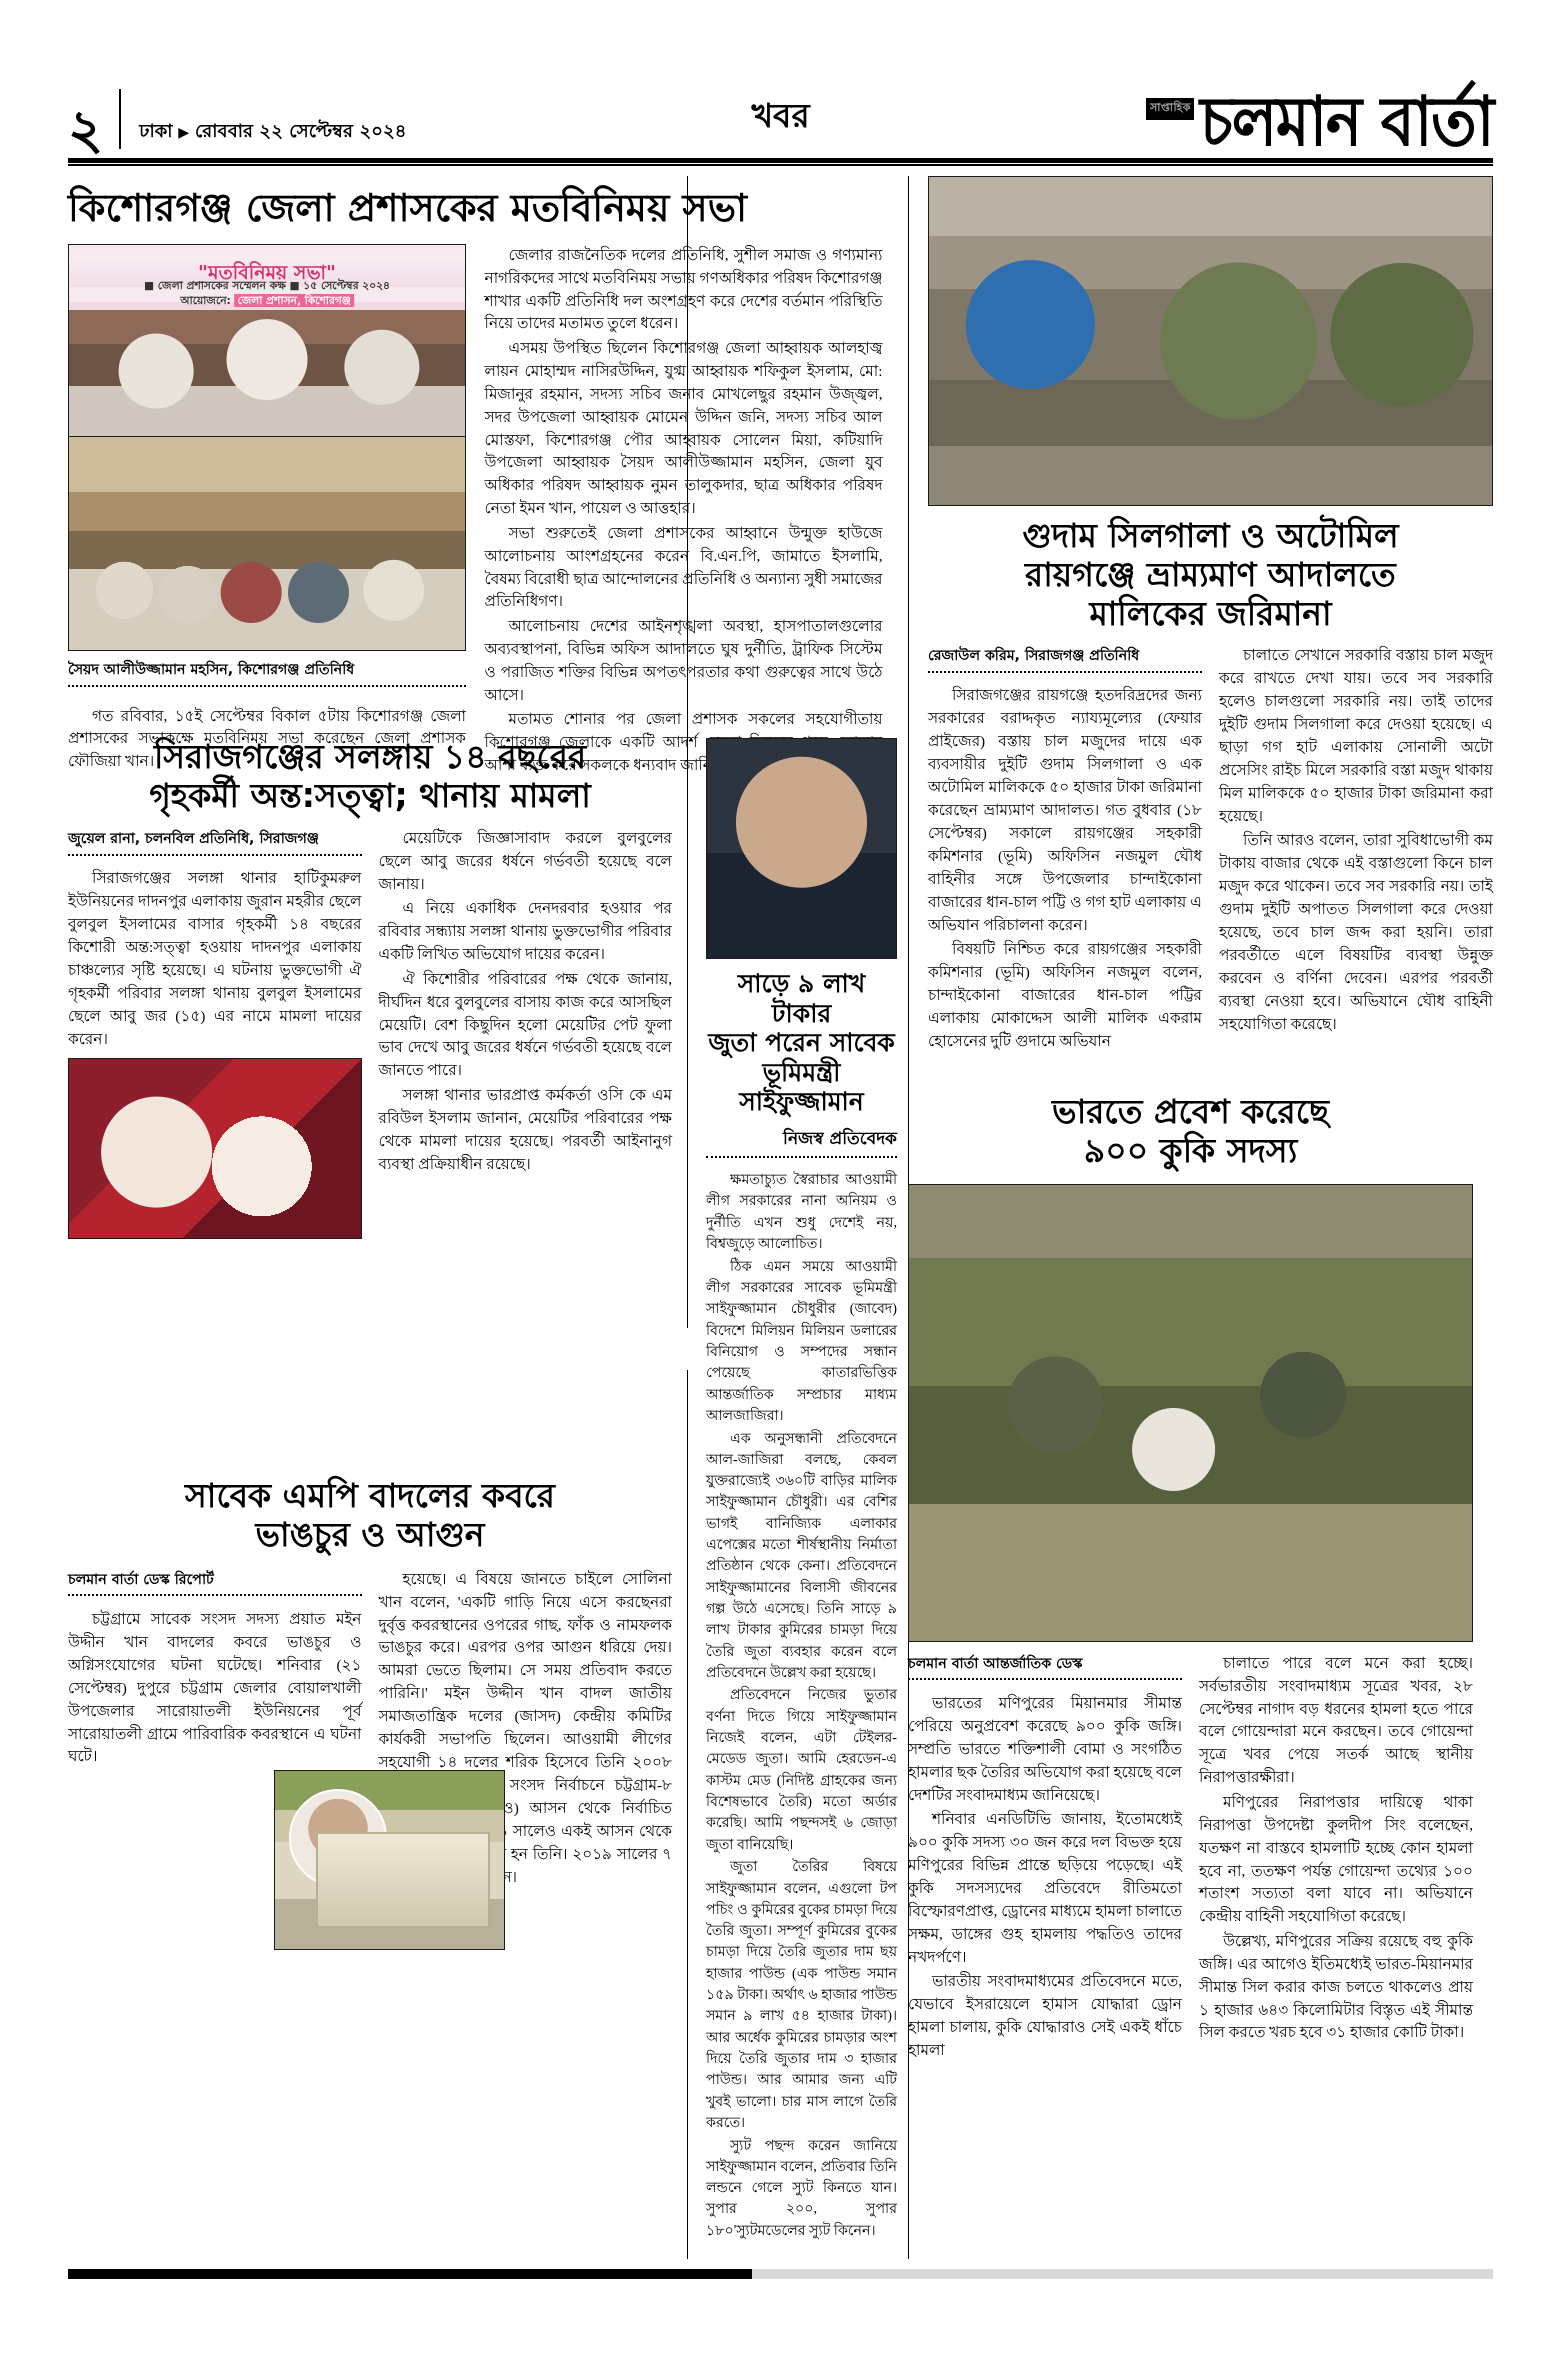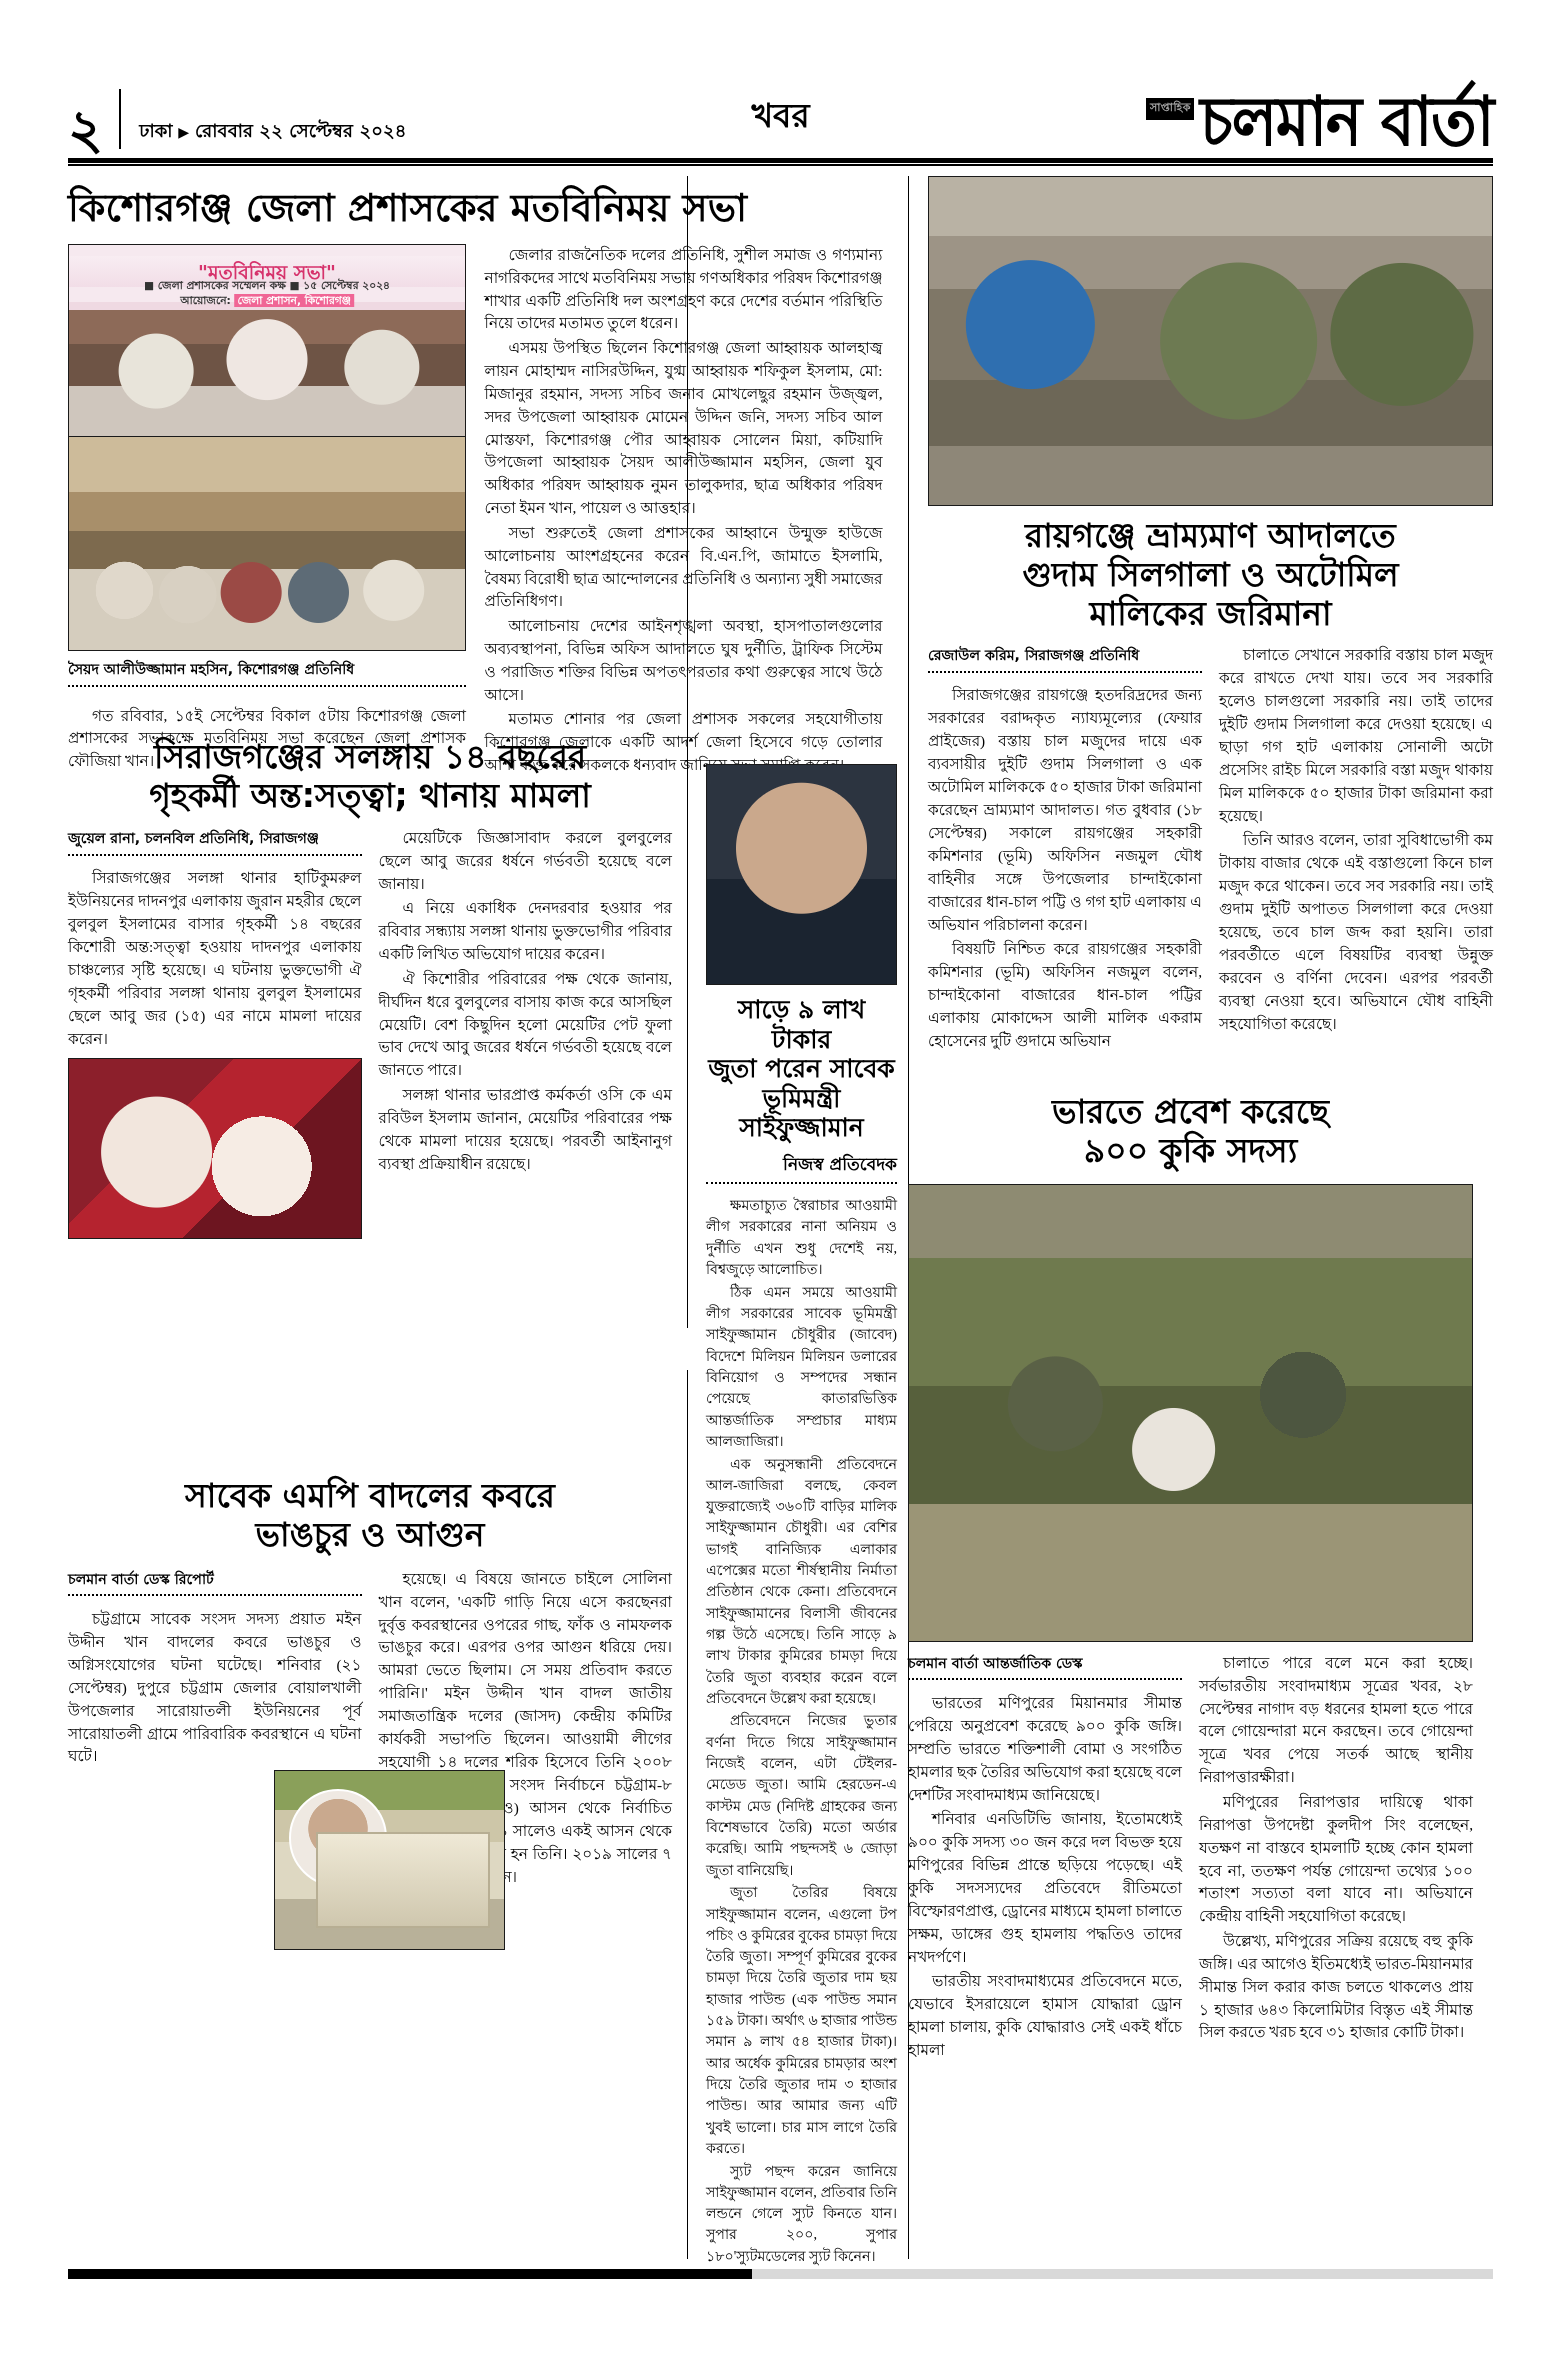--- a/index.html
+++ b/index.html
@@ -232,43 +232,43 @@
 
         <div class="body" style="width:294px;">
           <p>মেয়েটিকে জিজ্ঞাসাবাদ করলে বুলবুলের ছেলে আবু জরের ধর্ষনে গর্ভবতী হয়েছে বলে জানায়।</p>
           <p>এ নিয়ে একাধিক দেনদরবার হওয়ার পর রবিবার সন্ধ্যায় সলঙ্গা থানায় ভুক্তভোগীর পরিবার একটি লিখিত অভিযোগ দায়ের করেন।</p>
           <p>ঐ কিশোরীর পরিবারের পক্ষ থেকে জানায়, দীর্ঘদিন ধরে বুলবুলের বাসায় কাজ করে আসছিল মেয়েটি। বেশ কিছুদিন হলো মেয়েটির পেট ফুলা ভাব দেখে আবু জরের ধর্ষনে গর্ভবতী হয়েছে বলে জানতে পারে।</p>
           <p>সলঙ্গা থানার ভারপ্রাপ্ত কর্মকর্তা ওসি কে এম রবিউল ইসলাম জানান, মেয়েটির পরিবারের পক্ষ থেকে মামলা দায়ের হয়েছে। পরবর্তী আইনানুগ ব্যবস্থা প্রক্রিয়াধীন রয়েছে।</p>
         </div>
       </div>
     </div>
 
-    <div style="position:absolute;left:638px;top:588px;width:191px;">
+    <div style="position:absolute;left:638px;top:562px;width:191px;">
       <div class="photo ph-portrait" style="height:219px;"></div>
       <div class="hl hl-md" style="margin:10px 0 8.5px 0;font-size:25px;">
         <div>সাড়ে ৯ লাখ টাকার</div>
         <div>জুতা পরেন সাবেক</div>
         <div>ভূমিমন্ত্রী সাইফুজ্জামান</div>
       </div>
       <div class="byline" style="text-align:right;font-size:17px;">নিজস্ব প্রতিবেদক</div>
       <div class="body" style="font-size:14.2px;">
         <p>ক্ষমতাচ্যুত স্বৈরাচার আওয়ামী লীগ সরকারের নানা অনিয়ম ও দুর্নীতি এখন শুধু দেশেই নয়, বিশ্বজুড়ে আলোচিত।</p>
         <p>ঠিক এমন সময়ে আওয়ামী লীগ সরকারের সাবেক ভূমিমন্ত্রী সাইফুজ্জামান চৌধুরীর (জাবেদ) বিদেশে মিলিয়ন মিলিয়ন ডলারের বিনিয়োগ ও সম্পদের সন্ধান পেয়েছে কাতারভিত্তিক আন্তর্জাতিক সম্প্রচার মাধ্যম আলজাজিরা।</p>
         <p>এক অনুসন্ধানী প্রতিবেদনে আল-জাজিরা বলছে, কেবল যুক্তরাজ্যেই ৩৬০টি বাড়ির মালিক সাইফুজ্জামান চৌধুরী। এর বেশির ভাগই বানিজ্যিক এলাকার এপেক্সের মতো শীর্ষস্থানীয় নির্মাতা প্রতিষ্ঠান থেকে কেনা। প্রতিবেদনে সাইফুজ্জামানের বিলাসী জীবনের গল্প উঠে এসেছে। তিনি সাড়ে ৯ লাখ টাকার কুমিরের চামড়া দিয়ে তৈরি জুতা ব্যবহার করেন বলে প্রতিবেদনে উল্লেখ করা হয়েছে।</p>
         <p>প্রতিবেদনে নিজের ভুতার বর্ণনা দিতে গিয়ে সাইফুজ্জামান নিজেই বলেন, এটা টেইলর-মেডেড জুতা। আমি হেরডেন-এ কাস্টম মেড (নিদিষ্ট গ্রাহকের জন্য বিশেষভাবে তৈরি) মতো অর্ডার করেছি। আমি পছন্দসই ৬ জোড়া জুতা বানিয়েছি।</p>
         <p>জুতা তৈরির বিষয়ে সাইফুজ্জামান বলেন, এগুলো টপ পচিং ও কুমিরের বুকের চামড়া দিয়ে তৈরি জুতা। সম্পূর্ণ কুমিরের বুকের চামড়া দিয়ে তৈরি জুতার দাম ছয় হাজার পাউন্ড (এক পাউন্ড সমান ১৫৯ টাকা। অর্থাৎ ৬ হাজার পাউন্ড সমান ৯ লাখ ৫৪ হাজার টাকা)। আর অর্ধেক কুমিরের চামড়ার অংশ দিয়ে তৈরি জুতার দাম ৩ হাজার পাউন্ড। আর আমার জন্য এটি খুবই ভালো। চার মাস লাগে তৈরি করতে।</p>
         <p>স্যুট পছন্দ করেন জানিয়ে সাইফুজ্জামান বলেন, প্রতিবার তিনি লন্ডনে গেলে স্যুট কিনতে যান। সুপার ২০০, সুপার ১৮০'স্যুটমডেলের স্যুট কিনেন।</p>
       </div>
     </div>
 
     <div style="position:absolute;left:860px;top:0;width:565px;">
       <div class="photo ph-street" style="height:328px;"></div>
       <div class="hl hl-lg" style="margin:11.4px 0 10px 0;">
+        <div>গুদাম সিলগালা ও অটোমিল</div>
         <div>রায়গঞ্জে ভ্রাম্যমাণ আদালতে</div>
-        <div>গুদাম সিলগালা ও অটোমিল</div>
         <div>মালিকের জরিমানা</div>
       </div>
 
       <div style="display:flex;gap:17px;">
         <div style="width:274px;">
           <div class="byline">রেজাউল করিম, সিরাজগঞ্জ প্রতিনিধি</div>
           <div class="body">
             <p>সিরাজগঞ্জের রায়গঞ্জে হতদরিদ্রদের জন্য সরকারের বরাদ্দকৃত ন্যায্যমূল্যের (ফেয়ার প্রাইজের) বস্তায় চাল মজুদের দায়ে এক ব্যবসায়ীর দুইটি গুদাম সিলগালা ও এক অটোমিল মালিককে ৫০ হাজার টাকা জরিমানা করেছেন ভ্রাম্যমাণ আদালত। গত বুধবার (১৮ সেপ্টেম্বর) সকালে রায়গঞ্জের সহকারী কমিশনার (ভূমি) অফিসিন নজমুল ঘৌধ বাহিনীর সঙ্গে উপজেলার চান্দাইকোনা বাজারের ধান-চাল পট্টি ও গগ হাট এলাকায় এ অভিযান পরিচালনা করেন।</p>
             <p>বিষয়টি নিশ্চিত করে রায়গঞ্জের সহকারী কমিশনার (ভূমি) অফিসিন নজমুল বলেন, চান্দাইকোনা বাজারের ধান-চাল পট্টির এলাকায় মোকাদ্দেস আলী মালিক একরাম হোসেনের দুটি গুদামে অভিযান</p>
           </div>

